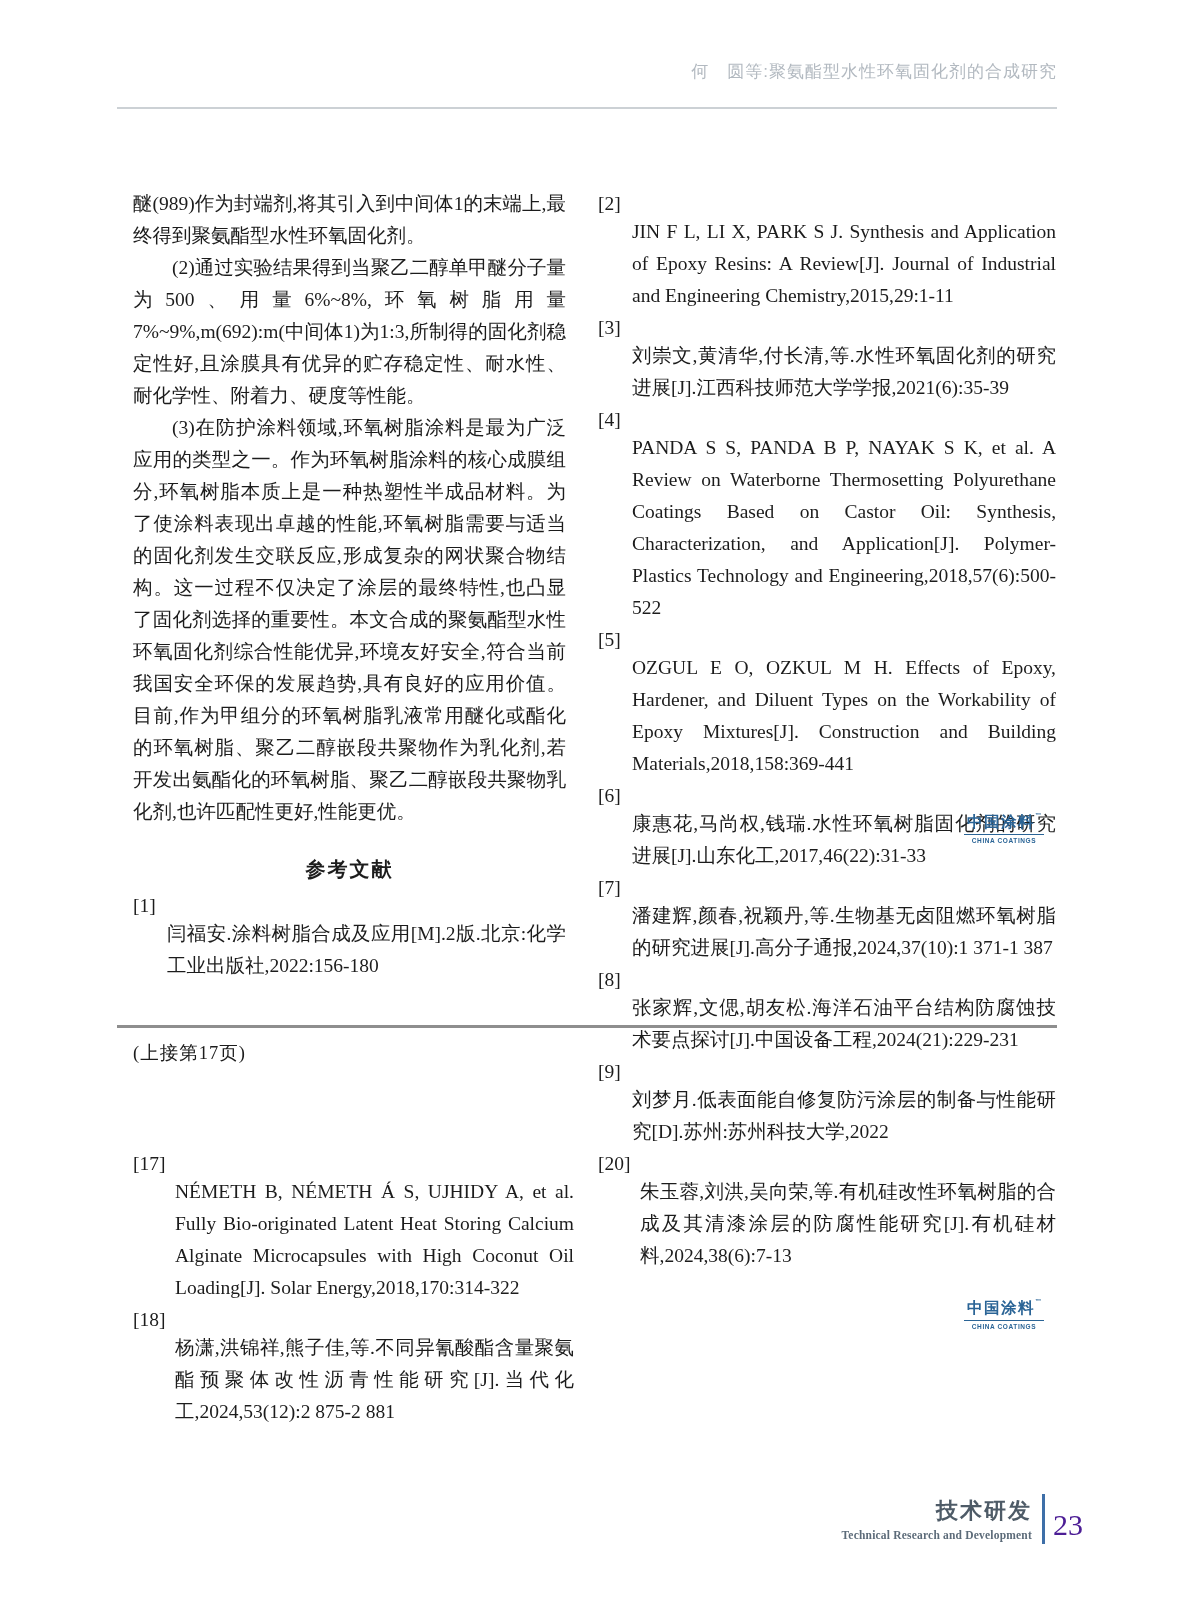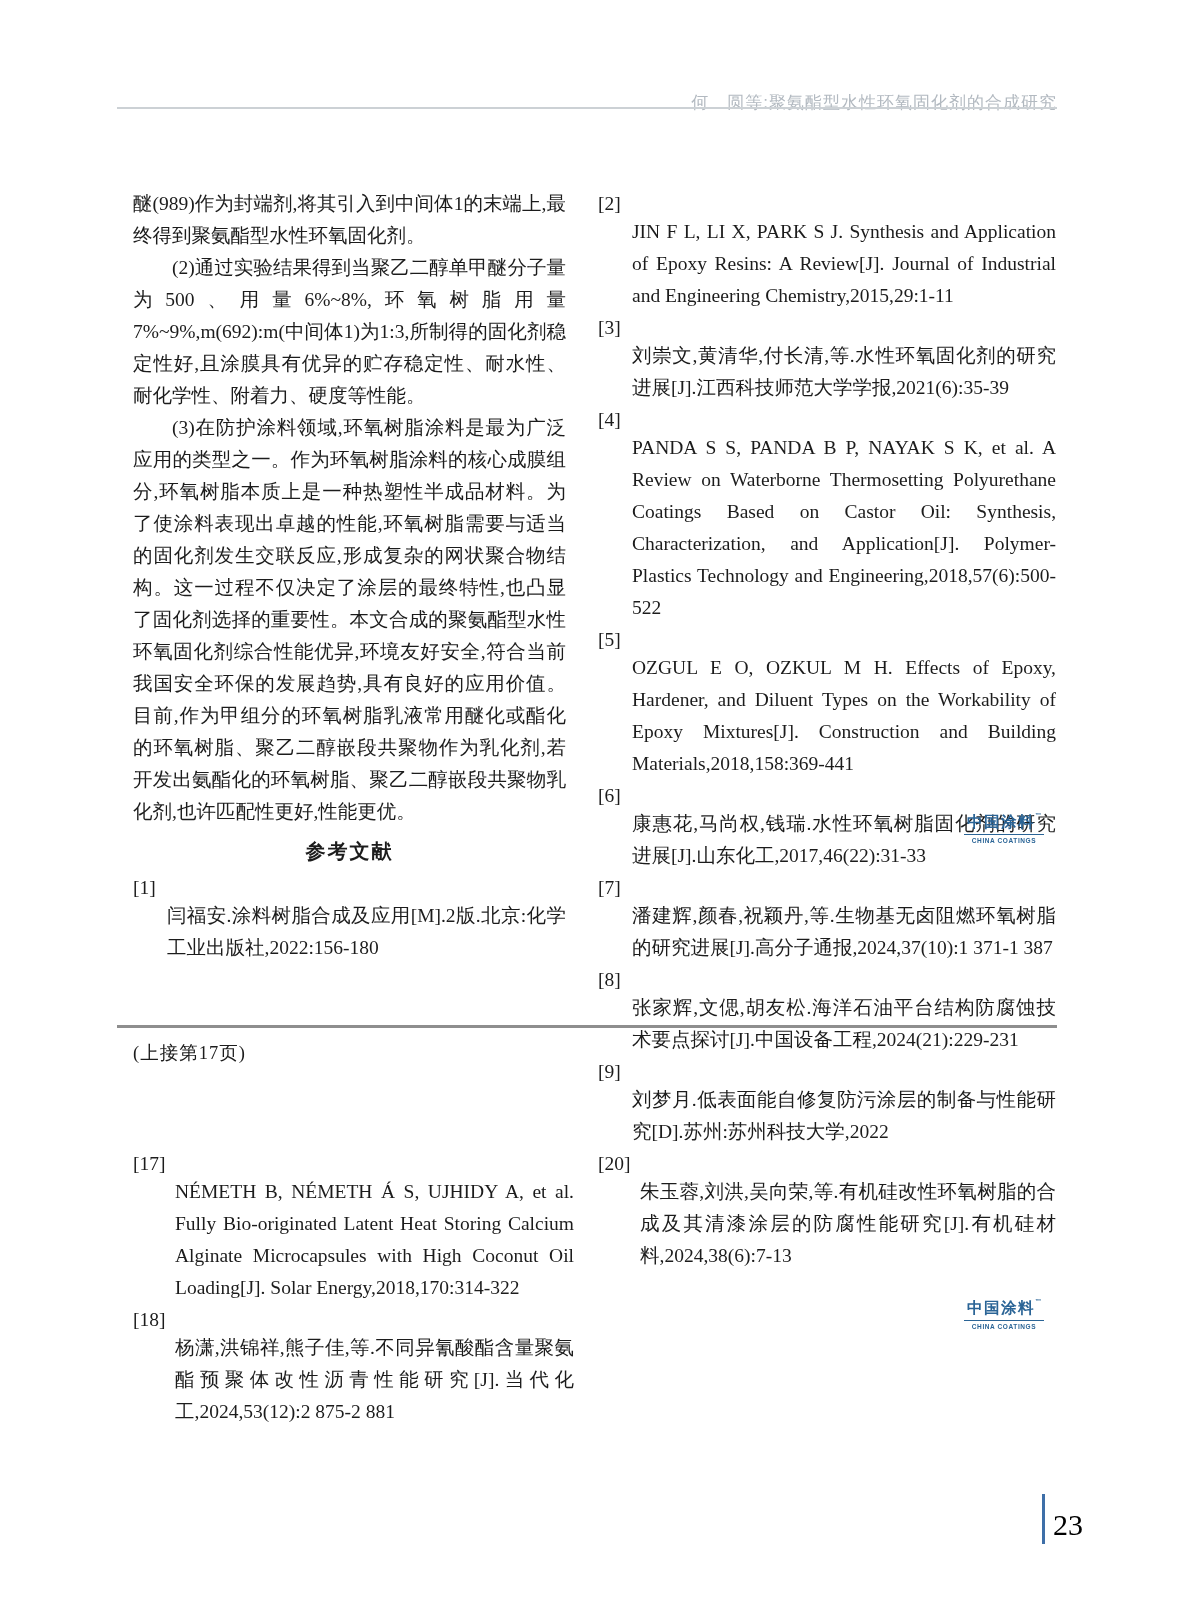--- a/index.html
+++ b/index.html
@@ -7,40 +7,40 @@
     position:relative;
     width:1187px;height:1600px;
     background:#ffffff;
     font-family:"Liberation Serif","DejaVu Serif",serif;
     color:#1c1c1c;
     overflow:hidden;
     margin:0 auto;
   }
   
   .running-head{
-    position:absolute;left:117px;top:91px;width:940px;
+    position:absolute;left:117px;top:60px;width:940px;
     text-align:right;
     font-size:17px;letter-spacing:1px;
     color:#b2b9c0;
     font-family:"Liberation Sans","DejaVu Sans",sans-serif;
   }
   .head-rule{
     position:absolute;left:117px;top:107px;width:940px;height:2px;
     background:#ccd1d5;
   }
   
   .col{position:absolute;font-size:19.5px;line-height:32px;}
   .left-col{left:133px;top:188px;width:433px;}
   .right-col{left:598px;top:188px;width:458px;}
   .bottom-left{left:133px;top:1148px;width:441px;}
   .bottom-right{left:598px;top:1148px;width:458px;}
   .para{margin:0;text-align:justify;}
   .para.indent{text-indent:2em;}
   .ref-heading{
-    margin:7px 0 5px 0;
+    margin:25px 0 5px 0;
     text-align:center;
     font-size:20px;font-weight:bold;
     letter-spacing:2px;
   }
   .ref{display:flex;margin:0;}
   .ref-num{flex:none;width:34px;}
   .ref-num.wide{width:42px;}
   .ref-text{flex:1;text-align:justify;margin-top:28px;}
   
   .logo{position:absolute;width:80px;text-align:center;color:#2a6496;}
@@ -77,21 +77,21 @@
     font-size:22px;font-weight:bold;letter-spacing:2px;
     color:#4e5b67;
     font-family:"Liberation Sans","DejaVu Sans",sans-serif;
   }
   .footer-en{
     font-size:11.5px;color:#5c6b79;margin-top:3px;letter-spacing:0.2px;
     font-weight:bold;
   }
   .footer-bar{width:3px;height:50px;background:#3e6fa8;margin:0 8px 0 10px;}
   .footer-page{
-    font-size:30px;color:#000000;line-height:1;
+    font-size:30px;color:#4c1d95;line-height:1;
     padding-bottom:4px;
   }
 </style>
 </head>
 <body>
 
 <div class="page">
 
   <div class="running-head">何　圆等:聚氨酯型水性环氧固化剂的合成研究</div>
   <div class="head-rule"></div>
@@ -167,17 +167,21 @@
       <span class="ref-text">朱玉蓉,刘洪,吴向荣,等.有机硅改性环氧树脂的合成及其清漆涂层的防腐性能研究[J].有机硅材料,2024,38(6):7-13</span>
     </div>
   </div>
 
   <div class="logo logo-2">
     <div class="logo-cn"><span>中国涂料</span><span class="logo-tm">™</span></div>
     <div class="logo-en">CHINA COATINGS</div>
   </div>
 
   <div class="footer">
+    <div class="footer-text">
+      <div class="footer-cn">技术研发</div>
+      <div class="footer-en">Technical Research and Development</div>
+    </div>
     <div class="footer-bar"></div>
     <div class="footer-page">23</div>
   </div>
 
 </div>
 
 </body></html>

